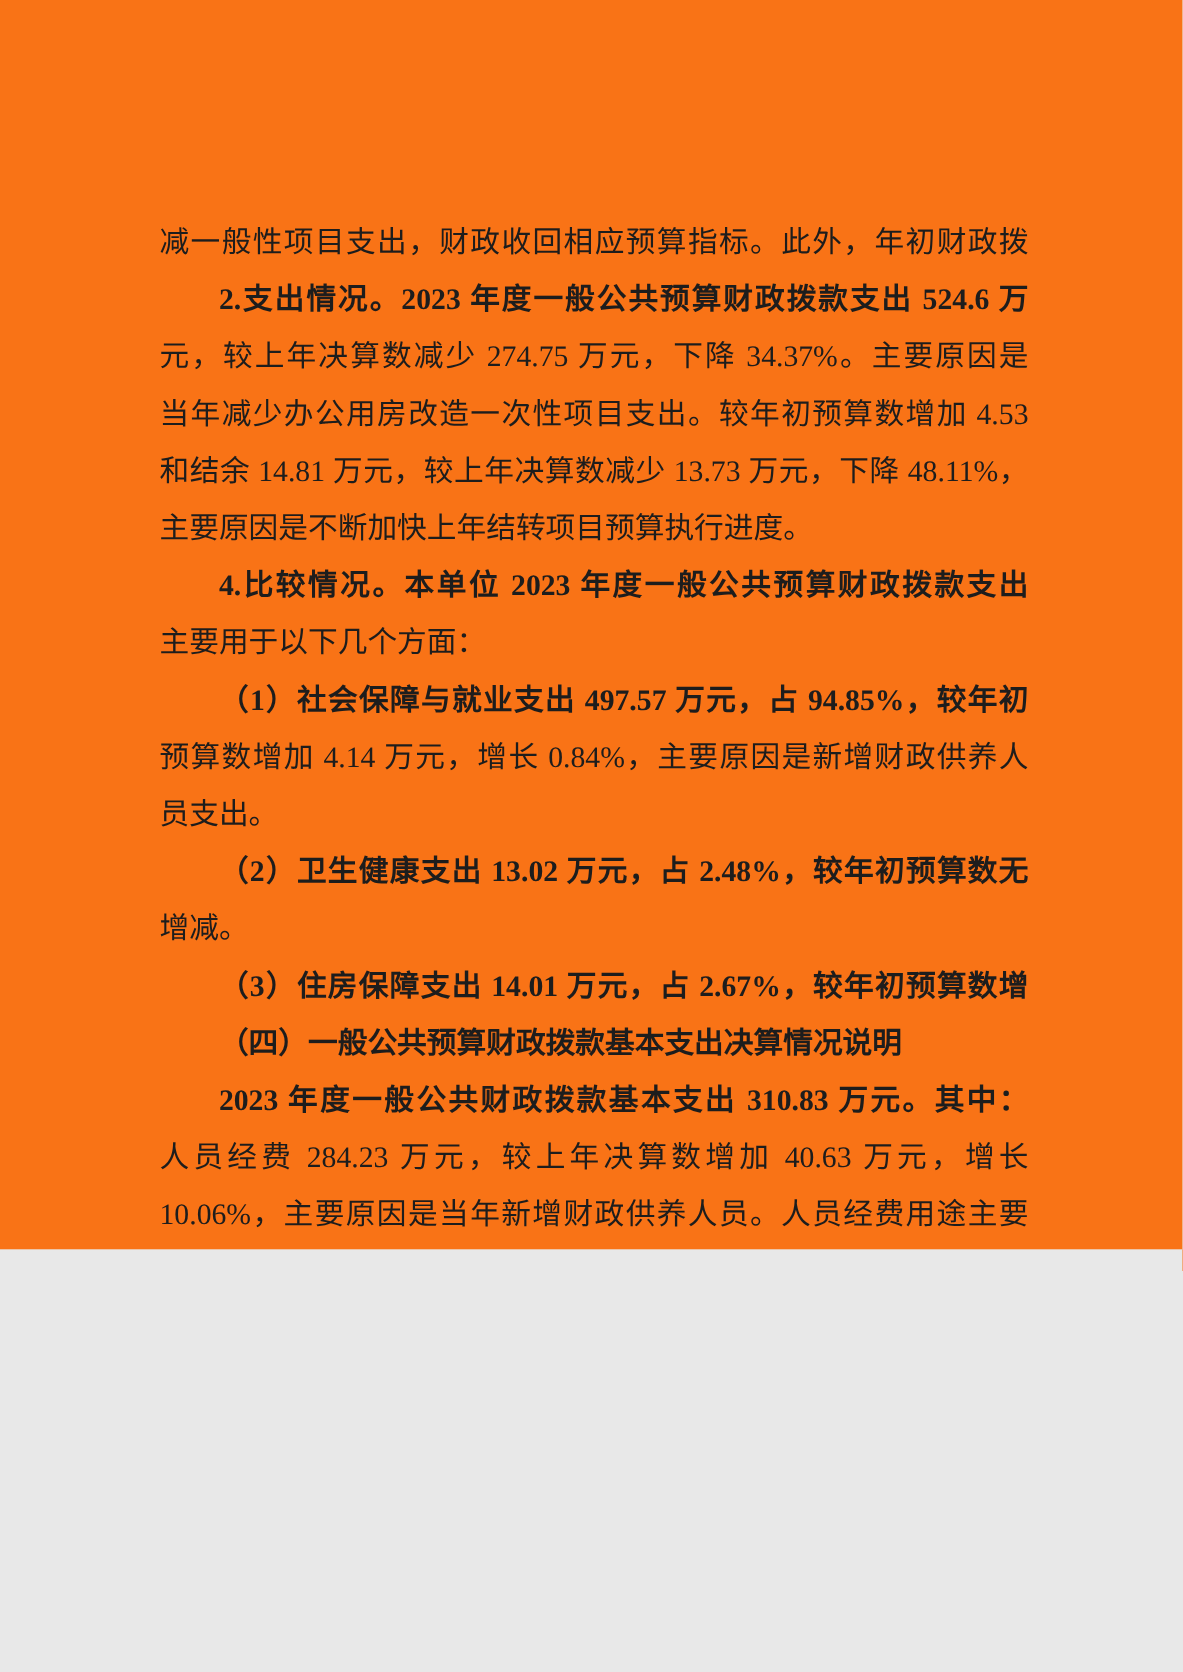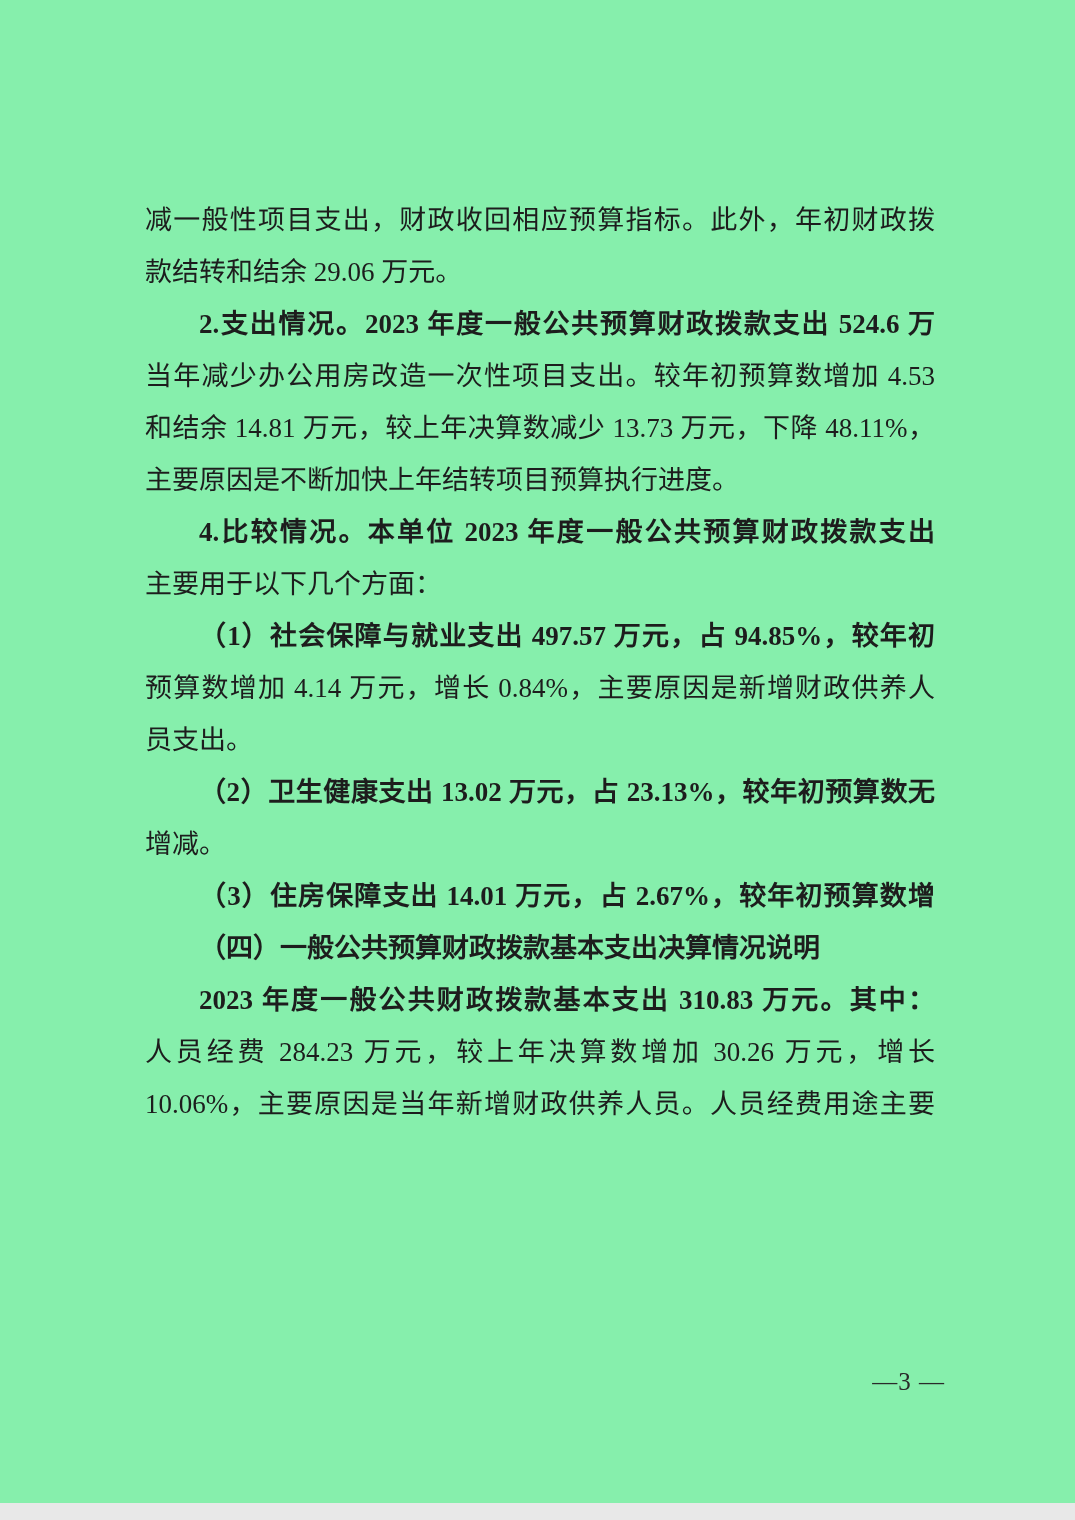--- a/index.html
+++ b/index.html
@@ -3,23 +3,23 @@
 <meta charset="utf-8">
 <style>
   html, body {
     margin: 0;
     padding: 0;
     background: #e8e8e8;
   }
   .page {
     position: relative;
     width: 1075px;
-    height: 1503px;
+    height: 1136px;
     margin: 0 auto;
-    background: #86efac;
+    background: #f97316;
     overflow: hidden;
     color: #1d1d1d;
     font-family: "Liberation Serif", "DejaVu Serif", serif;
   }
   .body-text {
     position: absolute;
     left: 145px;
     top: 194px;
     width: 790px;
     font-size: 27px;
@@ -49,32 +49,32 @@
     color: #2a2a2a;
     letter-spacing: 1px;
   }
 </style>
 </head>
 <body>
 
 <div class="page">
   <div class="body-text">
     <div class="ln jf">减一般性项目支出，财政收回相应预算指标。此外，年初财政拨</div>
-    <div class="ln">款结转和结余 29.06 万元。</div>
     <div class="ln indent jf">2.支出情况。2023 年度一般公共预算财政拨款支出 524.6 万</div>
+    <div class="ln jf">元，较上年决算数减少 274.75 万元，下降 34.37%。主要原因是</div>
     <div class="ln jf">当年减少办公用房改造一次性项目支出。较年初预算数增加 4.53</div>
     <div class="ln jf">和结余 14.81 万元，较上年决算数减少 13.73 万元，下降 48.11%，</div>
     <div class="ln">主要原因是不断加快上年结转项目预算执行进度。</div>
     <div class="ln indent jf">4.比较情况。本单位 2023 年度一般公共预算财政拨款支出</div>
     <div class="ln">主要用于以下几个方面：</div>
     <div class="ln indent jf">（1）社会保障与就业支出 497.57 万元，占 94.85%，较年初</div>
     <div class="ln jf">预算数增加 4.14 万元，增长 0.84%，主要原因是新增财政供养人</div>
     <div class="ln">员支出。</div>
-    <div class="ln indent jf">（2）卫生健康支出 13.02 万元，占 23.13%，较年初预算数无</div>
+    <div class="ln indent jf">（2）卫生健康支出 13.02 万元，占 2.48%，较年初预算数无</div>
     <div class="ln">增减。</div>
     <div class="ln indent jf">（3）住房保障支出 14.01 万元，占 2.67%，较年初预算数增</div>
     <div class="ln indent bold">（四）一般公共预算财政拨款基本支出决算情况说明</div>
     <div class="ln indent jf">2023 年度一般公共财政拨款基本支出 310.83 万元。其中：</div>
-    <div class="ln jf">人员经费 284.23 万元，较上年决算数增加 30.26 万元，增长</div>
+    <div class="ln jf">人员经费 284.23 万元，较上年决算数增加 40.63 万元，增长</div>
     <div class="ln jf">10.06%，主要原因是当年新增财政供养人员。人员经费用途主要</div>
   </div>
   <div class="page-number">—3 —</div>
 </div>
 
 </body></html>

